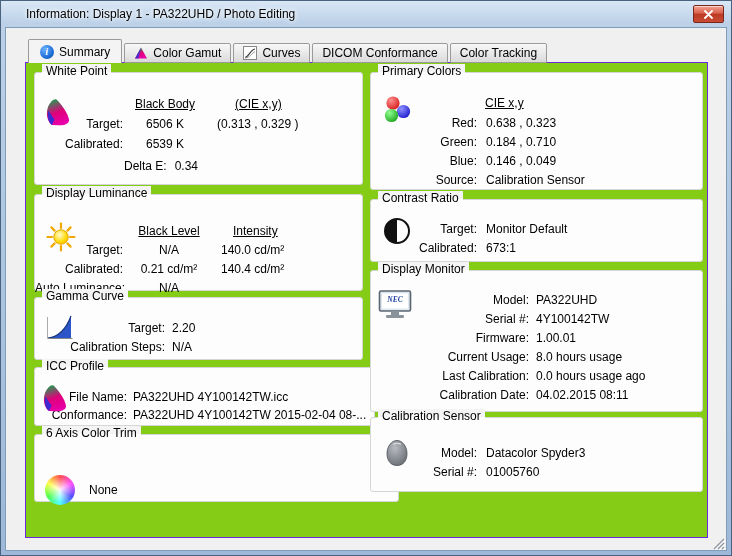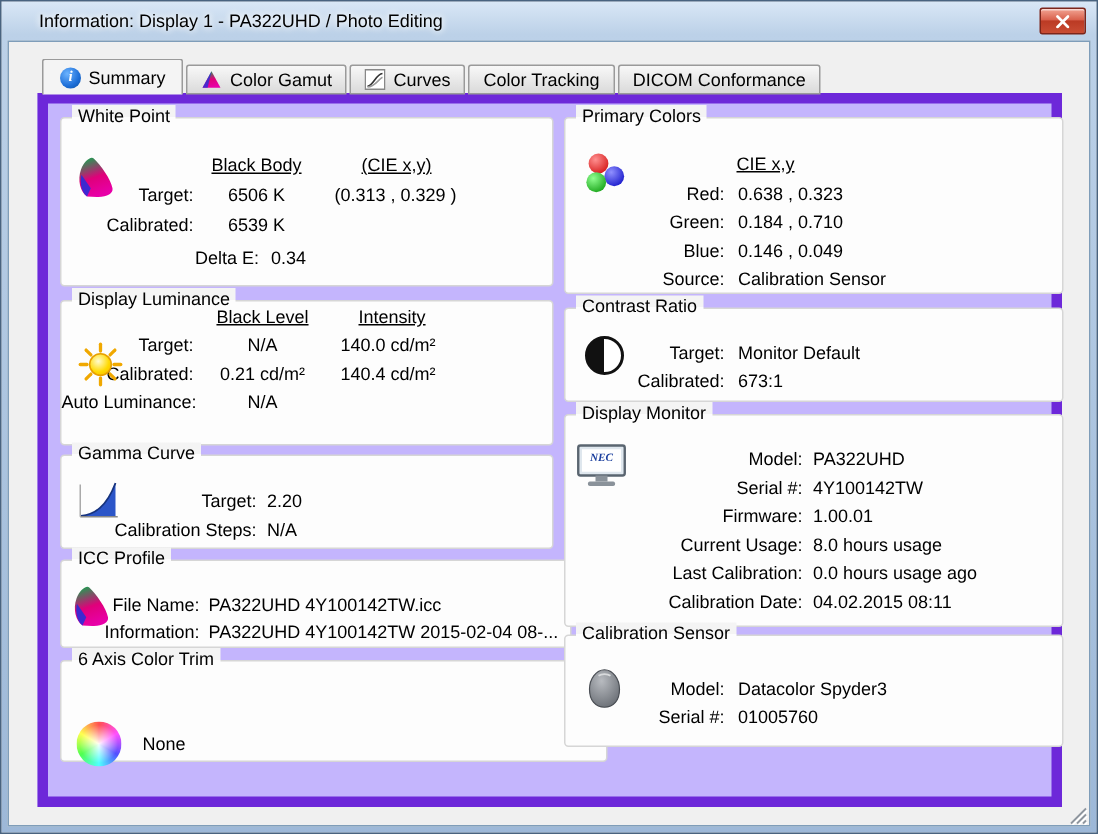--- a/index.html
+++ b/index.html
@@ -27,21 +27,21 @@
   
   .tabbar { position:absolute; left:22px; top:11px; height:24px;
     display:flex; align-items:flex-end; z-index:3; }
   .tab { display:flex; align-items:center; gap:5px; padding:0 9px; height:20px;
     background:linear-gradient(180deg,#f8f8f8,#dadada);
     border:1px solid #9a9a9a; border-radius:2px 2px 0 0; margin-right:2px;
     white-space:nowrap; cursor:pointer; }
   .tab.active { height:24px; padding:0 11px; background:#f4f4f4; border-bottom:none; }
 
   .panel { position:absolute; left:19px; right:18px; top:34px; bottom:12px;
-    background:#c4b5fd; border:7px solid #6d28d9; z-index:1; }
+    background:#84cc16; border:1px solid #6d28d9; z-index:1; }
 
   
   .grp { position:absolute; background:#fdfdfd; border:1px solid #d6d6d6; border-radius:3px; }
   .gtitle { position:absolute; top:-9px; left:7px; padding:0 4px; white-space:nowrap;
     background:linear-gradient(180deg,#f4f4f4 55%,#fdfdfd 55%); }
   .g-icon { position:absolute; }
   .lbl { text-align:right; white-space:nowrap; }
   .val { text-align:left; white-space:nowrap; }
   .hdr { text-decoration:underline; white-space:nowrap; }
   .center { text-align:center; }
@@ -55,21 +55,21 @@
   #grp-pc  { left:344px; top:9px;   width:333px; height:118px; }
   #grp-cr  { left:344px; top:136px; width:333px; height:63px;  }
   #grp-dm  { left:344px; top:207px; width:333px; height:142px; }
   #grp-cs  { left:344px; top:354px; width:333px; height:75px;  }
 
   .wp-grid  { display:grid; grid-template-columns:88px 84px 1fr; margin-top:21px; line-height:20px; }
   .wp-grid .c2 { padding-left:10px; }
   .wp-grid .c2h { padding-left:28px; }
   .delta-row { display:flex; gap:8px; margin-left:89px; margin-top:3px; line-height:18px; }
 
-  .dl-grid  { display:grid; grid-template-columns:88px 92px 1fr; margin-top:1px; line-height:19px; }
+  .dl-grid  { display:grid; grid-template-columns:88px 92px 1fr; margin-top:27px; line-height:19px; }
   .dl-grid .c2 { padding-left:6px; }
   .dl-grid .c2h { padding-left:18px; }
 
   .gc-grid  { display:grid; grid-template-columns:130px 1fr; column-gap:7px; margin-top:21px; line-height:19px; }
   .icc-grid { display:grid; grid-template-columns:92px 1fr; column-gap:6px; margin-top:20px; line-height:18px; }
 
   .ax-row { display:flex; align-items:center; gap:14px; padding-left:10px; margin-top:40px; }
 
   .pc-head { margin:22px 0 0 114px; line-height:17px; }
   .pc-grid  { display:grid; grid-template-columns:106px 1fr; column-gap:9px; margin-top:2px; line-height:19px; }
@@ -152,24 +152,24 @@
       </div>
       <div class="tab">
         <svg width="14" height="14" viewBox="0 0 14 14">
           <rect x="0.5" y="0.5" width="13" height="13" fill="#fff" stroke="#888"></rect>
           <path d="M2,11.5 C6,11 7.5,3.5 12,3" fill="none" stroke="#333" stroke-width="1.1"></path>
           <path d="M2,12 C7,12 9,7 12,5.5" fill="none" stroke="#999" stroke-width="1"></path>
         </svg>
         <span>Curves</span>
       </div>
       <div class="tab">
+        <span>DICOM Conformance</span>
+      </div>
+      <div class="tab">
         <span>Color Tracking</span>
-      </div>
-      <div class="tab">
-        <span>DICOM Conformance</span>
       </div>
     </div>
 
     <div class="panel">
 
       <div class="grp" id="grp-wp">
         <span class="gtitle">White Point</span>
         <span class="g-icon" style="left:9px; top:24px;">
           <svg width="27" height="29" viewBox="0 0 27 29">
             <path d="M8,28 C3.5,25 1.5,17 4,10 C6,4.5 10.5,0.8 12.5,2.6 C17,6.8 24,16.5 25,22.5 C25.6,26.2 21,28.6 14.5,28.3 Z" fill="url(#cieGrad)"></path>
@@ -247,21 +247,21 @@
         <span class="gtitle">ICC Profile</span>
         <span class="g-icon" style="left:6px; top:15px;">
           <svg width="27" height="29" viewBox="0 0 27 29">
             <path d="M8,28 C3.5,25 1.5,17 4,10 C6,4.5 10.5,0.8 12.5,2.6 C17,6.8 24,16.5 25,22.5 C25.6,26.2 21,28.6 14.5,28.3 Z" fill="url(#cieGrad)"></path>
             <path d="M8,28 C4.5,25.5 3,19.5 4.3,13.5 L10.5,22.5 Z" fill="#2030dd" opacity="0.85"></path>
           </svg>
         </span>
         <div class="icc-grid">
           <span class="lbl">File Name:</span>
           <span class="val">PA322UHD 4Y100142TW.icc</span>
-          <span class="lbl">Information:</span>
+          <span class="lbl">Conformance:</span>
           <span class="val">PA322UHD 4Y100142TW 2015-02-04 08-...</span>
         </div>
       </div>
 
       <div class="grp" id="grp-ax">
         <span class="gtitle">6 Axis Color Trim</span>
         <div class="ax-row">
           <span class="wheel-ic"></span>
           <span class="val">None</span>
         </div>

